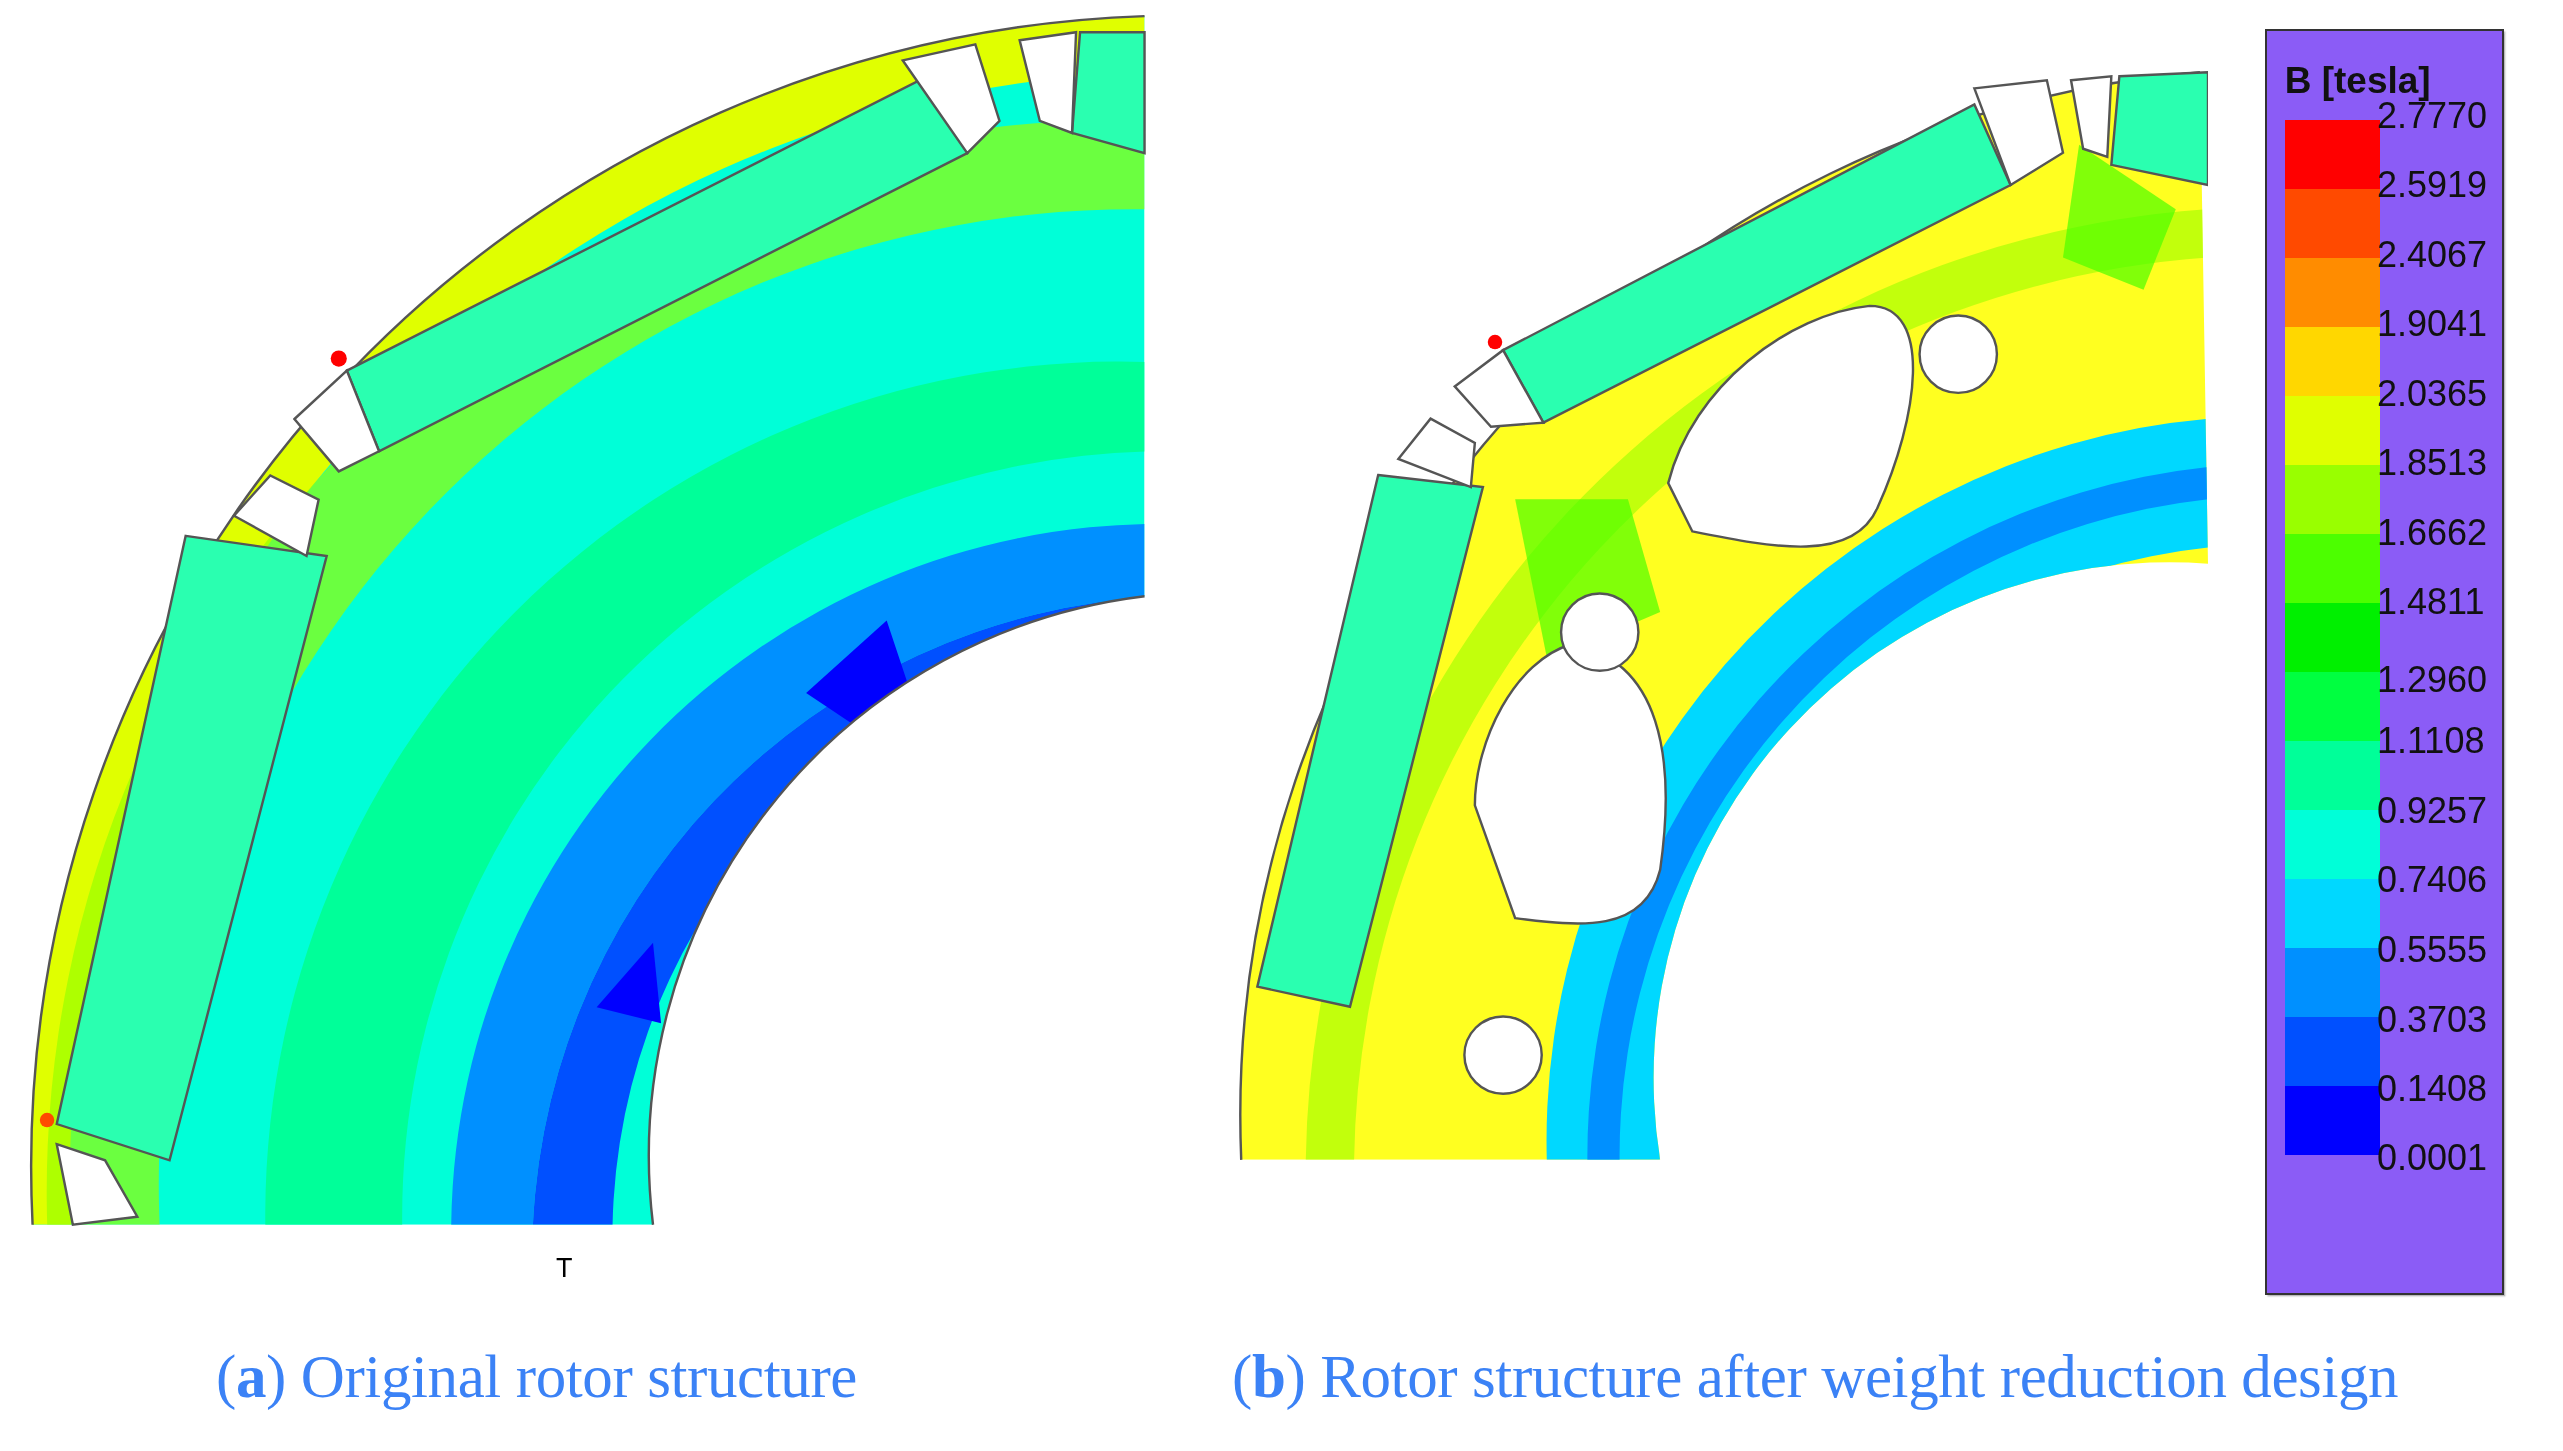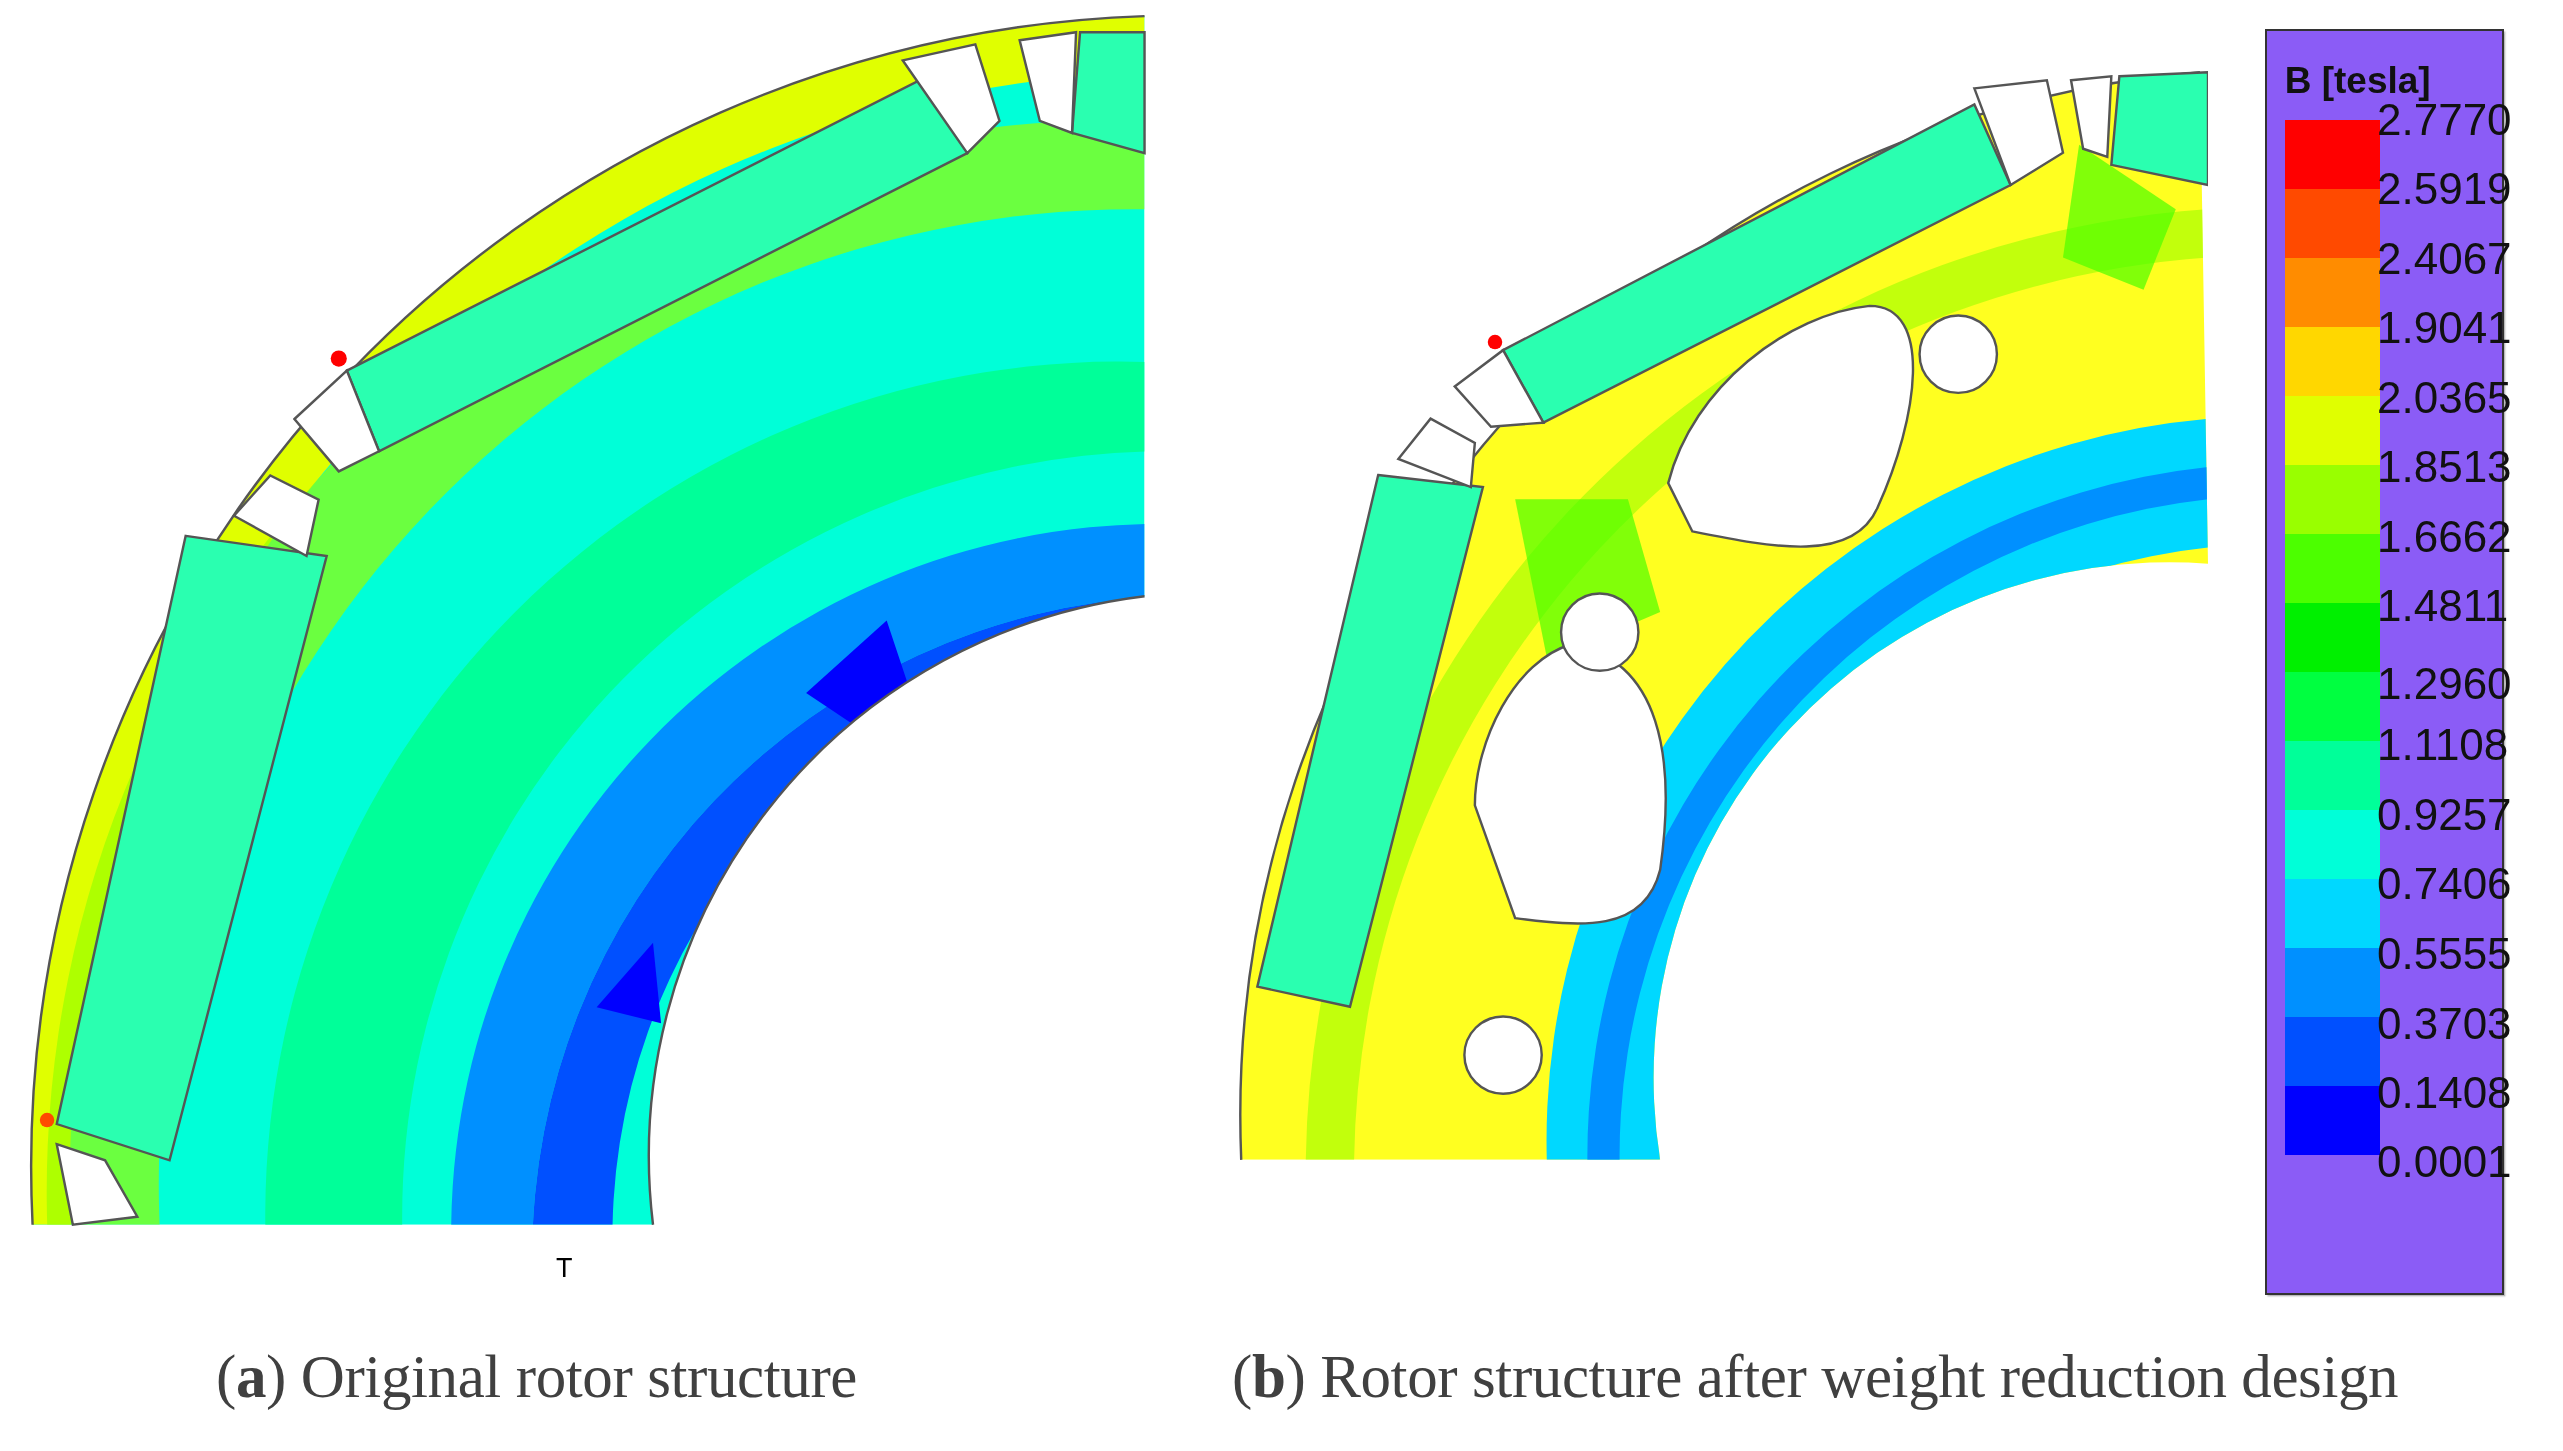--- a/index.html
+++ b/index.html
@@ -2,30 +2,30 @@
 <html style="font-size:13px"><head>
 <meta charset="utf-8">
 <style>
   html, body { margin:0; padding:0; background:#ffffff; }
   body { width:2563px; height:1452px; position:relative; overflow:hidden; font-family:"Liberation Sans", sans-serif; }
   .panel { position:absolute; }
   #panel-a { left:0; top:0; width:1161px; height:1257px; }
   #panel-b { left:1209px; top:48px; width:999px; height:1128px; }
   .panel svg { width:100%; height:100%; display:block; }
   .t-label { position:absolute; left:556px; top:1253px; font-size:27px; color:#000; font-family:"Liberation Sans", sans-serif; }
-  .caption { position:absolute; top:1342px; font-family:"Liberation Serif", serif; font-size:61px; color:#404040; white-space:nowrap; letter-spacing:-0.4px; }
+  .caption { position:absolute; top:1342px; font-family:"Liberation Serif", serif; font-size:61px; color:#3b82f6; white-space:nowrap; letter-spacing:-0.4px; }
   #caption-a { left:216px; }
   #caption-b { left:1232px;text-align:center; }
   .caption b { font-weight:bold; }
   .legend { position:absolute; left:2265px; top:29px; width:235px; height:1262px; border:2.4px solid #333; box-shadow:1.6px 2.4px 1.6px #bbb; background:#8b5cf6; }
   .legend-title { position:absolute; left:17.7px; top:29px; font-size:37px; font-weight:bold; color:#111; font-family:"Liberation Sans", sans-serif; }
   .legend-bar { position:absolute; left:17.7px; top:89px; width:95px; display:flex; flex-direction:column; }
   .legend-swatch { width:95px; height:69px; }
   .legend-ticks { position:absolute; left:110px; top:64px; }
-  .legend-tick { position:absolute; left:0; font-size:44px; color:#111; font-family:"Liberation Sans", sans-serif; white-space:nowrap; }
+  .legend-tick { position:absolute; left:0; font-size:36px; color:#111; font-family:"Liberation Sans", sans-serif; white-space:nowrap; }
 </style>
 </head>
 <body>
 
 <div class="panel" id="panel-a">
   <svg viewBox="0 0 1440 1560">
     <defs>
       <clipPath id="clipA">
         <path d="M40,1520 A1430,1430 0 0 1 1420,20 L1420,740 A700,700 0 0 0 810,1520 Z"></path>
       </clipPath>

